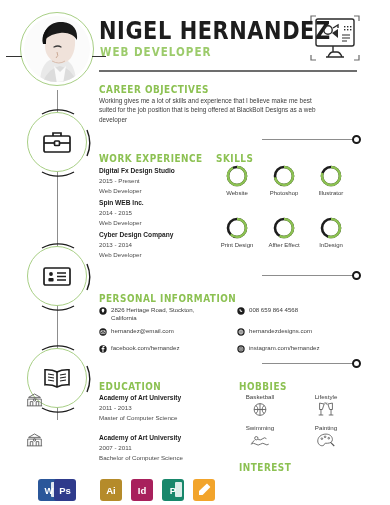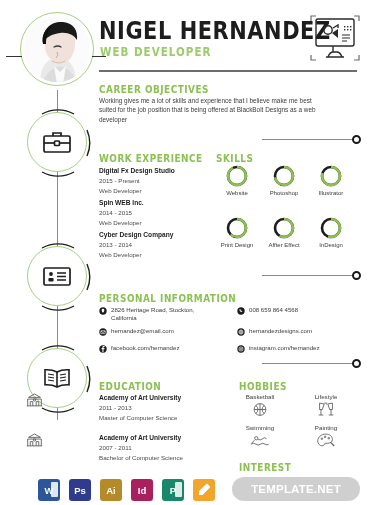--- a/index.html
+++ b/index.html
@@ -436,35 +436,34 @@
         <path d="M4 9 l12 0 M4 11 l12 0"></path>
       </g>
     </svg>
   </div>
 
   <div class="appbar">
     <div class="app" style="left: 38px; background: rgb(43, 87, 154);">
       <span class="pg"></span>
       <span class="gl">W</span>
     </div>
-    <div class="app" style="left: 69px; background: rgb(47, 59, 140);">
+    <div class="app" style="left: 54px; background: rgb(47, 59, 140);">
       <span class="gl">Ps</span>
     </div>
     <div class="app" style="left: 100px; background: rgb(181, 139, 42);">
       <span class="gl">Ai</span>
     </div>
     <div class="app" style="left: 131px; background: rgb(168, 32, 92);">
       <span class="gl">Id</span>
     </div>
     <div class="app" style="left: 162px; background: rgb(24, 135, 107);">
       <span class="pg"></span>
       <span class="gl">P</span>
     </div>
     <div class="app" style="left: 193px; background: rgb(242, 164, 43);">
       <svg width="16" height="16" viewBox="0 0 16 16">
         <path d="M3 13 L3 9 L11 1.6 L14.4 5 L6.6 13 Z" fill="#fff"></path>
       </svg>
     </div>
   </div>
 
-  <div class="wm">TEMPLATE.NET</div>
 
 </div>
 
 </body></html>

